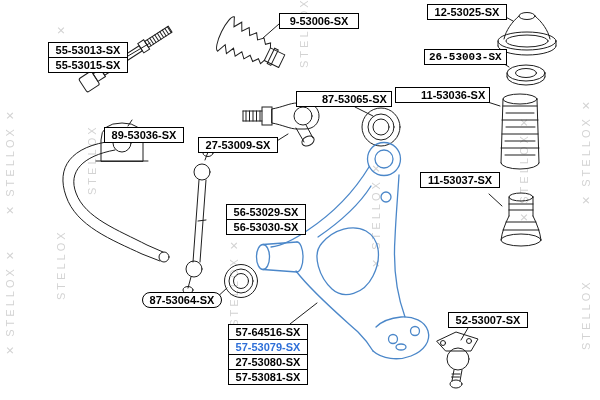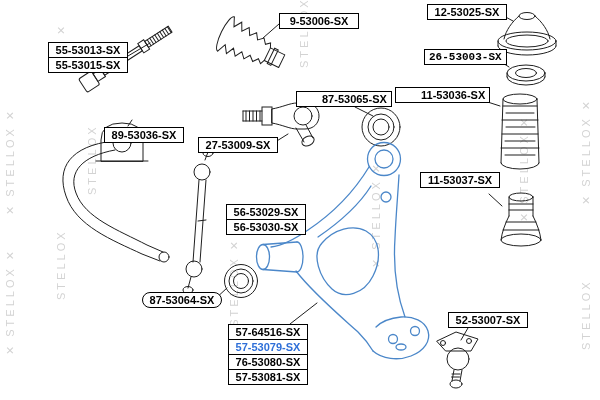--- a/index.html
+++ b/index.html
@@ -222,19 +222,19 @@
   <div class="pstack" style="left:206px; top:204px;padding-left:20px;">
     <div class="plabel">56-53029-SX</div>
     <div class="plabel">56-53030-SX</div>
   </div>
 
   <div class="plabel" style="left:142px; top:292px;border-radius:8px;">87-53064-SX</div>
 
   <div class="pstack" style="left:228px; top:324px;">
     <div class="plabel">57-64516-SX</div>
     <div class="plabel sel">57-53079-SX</div>
-    <div class="plabel">76-53080-SX</div>
+    <div class="plabel">27-53080-SX</div>
     <div class="plabel">57-53081-SX</div>
   </div>
 
   <div class="plabel" style="left:448px; top:312px;">52-53007-SX</div>
 
 </div>
 
 </body></html>

